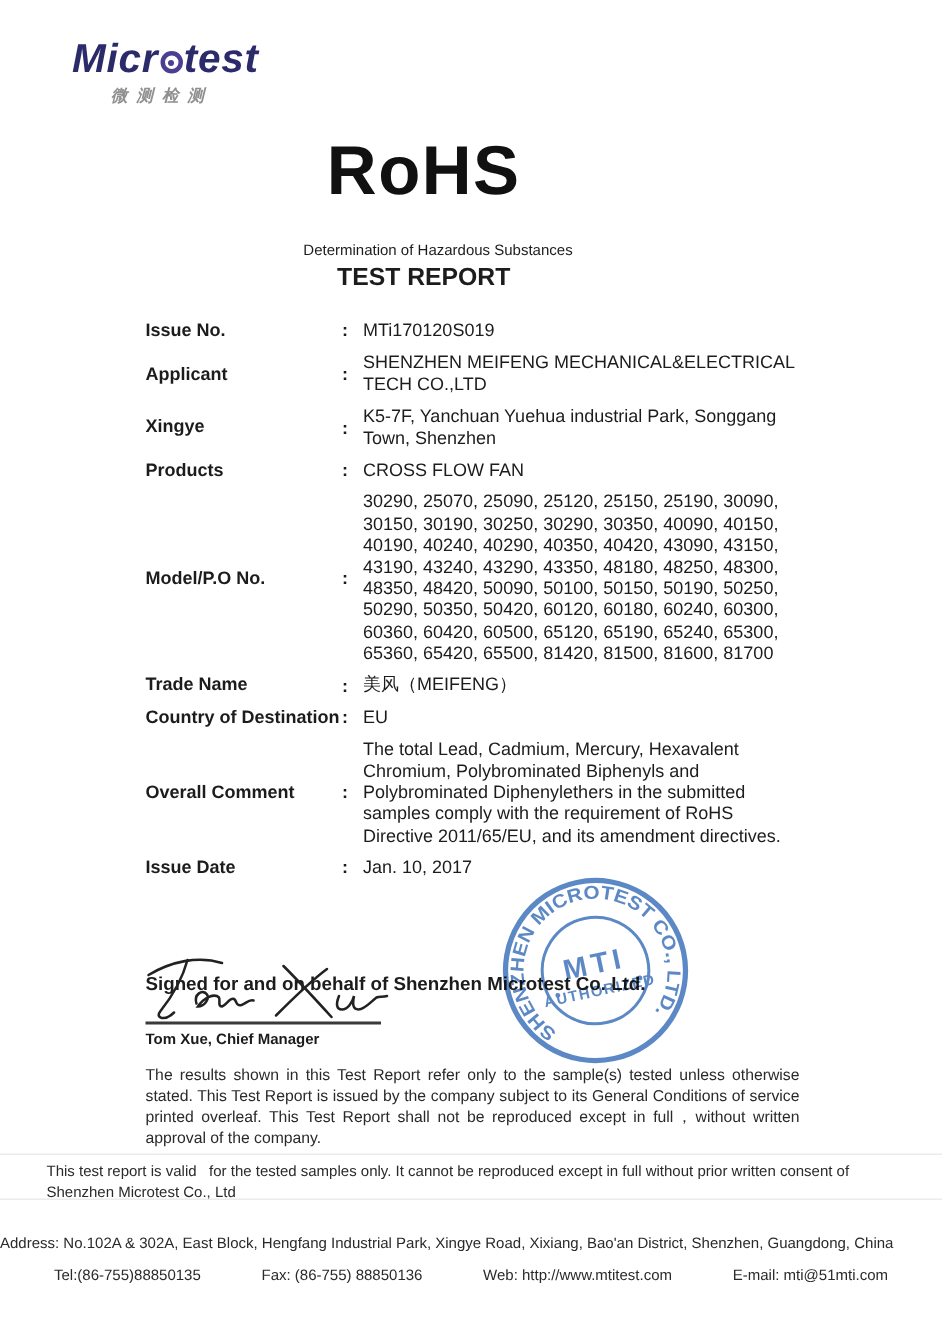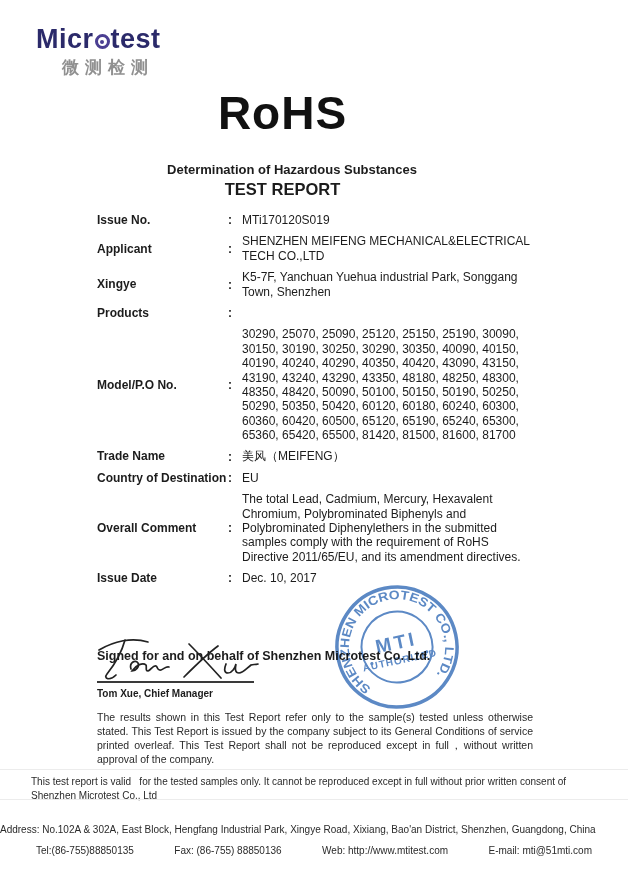--- a/index.html
+++ b/index.html
@@ -1,35 +1,35 @@
 <!DOCTYPE html>
 <html><head>
 <meta charset="utf-8">
 <style>
   html,body{margin:0;padding:0;background:#fff;}
   .page{
     position:relative; width:628px; height:885px; background:#ffffff;
     font-family:"Liberation Sans", sans-serif; color:#1c1c1c; overflow:hidden;
   }
   
-  .logo{position:absolute; left:36px; top:26px;}
+  .logo{position:absolute; left:48px; top:26px;font-style:italic;}
   .brand{font-size:27px; font-weight:bold; color:#2b2a6a; letter-spacing:.5px; line-height:1;}
   .brand .ring{
     display:inline-block; width:9px; height:9px; border:3.5px solid #4b3f92;
     border-radius:50%; margin:0 1px; position:relative; top:1px;
   }
   .brand .ring::after{
     content:""; position:absolute; left:2.5px; top:2.5px; width:4px; height:4px;
     background:#4b3f92; border-radius:50%;
   }
-  .logo-cn{font-size:17px; font-weight:600; color:#909090; letter-spacing:6px; margin:3px 0 0 26px;}
+  .logo-cn{font-size:11px; font-weight:600; color:#909090; letter-spacing:6px; margin:3px 0 0 26px;}
   
   .title-block{position:absolute; left:0; top:90px; width:565px; text-align:center;}
   .title-main{font-size:46px; font-weight:bold; letter-spacing:1px; line-height:1; color:#111;}
-  .subtitle1{font-size:13px; font-weight:bold; margin-top:26px;padding-left:19px;}
+  .subtitle1{font-size:10px; font-weight:normal; margin-top:26px;padding-left:19px;}
   .subtitle2{font-size:16.5px; font-weight:bold; margin-top:3px;}
   
   .fields{position:absolute; left:97px; top:213px; width:436px;}
   .frow{display:grid; grid-template-columns:131px 14px 291px; align-items:center; margin-bottom:7px;}
   .flabel{font-size:12px; font-weight:bold; line-height:1.2;}
   .fcolon{font-size:12px; font-weight:bold; text-align:left;}
   .fvalue{font-size:12px; line-height:1.2;}
   
   .signed-line{position:absolute; left:97px; top:649px; font-size:12.5px; font-weight:bold;}
   .sig-svg{position:absolute; left:94px; top:633px;}
@@ -78,20 +78,21 @@
       <div class="fvalue">SHENZHEN MEIFENG MECHANICAL&amp;ELECTRICAL TECH CO.,LTD</div>
     </div>
     <div class="frow">
       <div class="flabel">Xingye</div>
       <div class="fcolon">:</div>
       <div class="fvalue">K5-7F, Yanchuan Yuehua industrial Park, Songgang Town, Shenzhen</div>
     </div>
     <div class="frow">
       <div class="flabel">Products</div>
       <div class="fcolon">:</div>
+      <div class="fvalue">CROSS FLOW FAN</div>
     </div>
     <div class="frow">
       <div class="flabel">Model/P.O No.</div>
       <div class="fcolon">:</div>
       <div class="fvalue">30290, 25070, 25090, 25120, 25150, 25190, 30090, 30150, 30190, 30250, 30290, 30350, 40090, 40150, 40190, 40240, 40290, 40350, 40420, 43090, 43150, 43190, 43240, 43290, 43350, 48180, 48250, 48300, 48350, 48420, 50090, 50100, 50150, 50190, 50250, 50290, 50350, 50420, 60120, 60180, 60240, 60300, 60360, 60420, 60500, 65120, 65190, 65240, 65300, 65360, 65420, 65500, 81420, 81500, 81600, 81700</div>
     </div>
     <div class="frow">
       <div class="flabel">Trade Name</div>
       <div class="fcolon">:</div>
       <div class="fvalue">美风（MEIFENG）</div>
@@ -102,21 +103,21 @@
       <div class="fvalue">EU</div>
     </div>
     <div class="frow">
       <div class="flabel">Overall Comment</div>
       <div class="fcolon">:</div>
       <div class="fvalue">The total Lead, Cadmium, Mercury, Hexavalent Chromium, Polybrominated Biphenyls and Polybrominated Diphenylethers in the submitted samples comply with the requirement of RoHS Directive 2011/65/EU, and its amendment directives.</div>
     </div>
     <div class="frow">
       <div class="flabel">Issue Date</div>
       <div class="fcolon">:</div>
-      <div class="fvalue">Dec. 10, 2017</div>
+      <div class="fvalue">Jan. 10, 2017</div>
     </div>
   </div>
 
   <div class="signed-line">Signed for and on behalf of Shenzhen Microtest Co. Ltd.</div>
 
   <svg class="sig-svg" width="170" height="52" viewBox="0 0 170 52">
     <title>Tom Xue</title>
     <g fill="none" stroke="#222222" stroke-width="1.7" stroke-linecap="round">
       <path d="M5 17 C 20 8 38 4 54 9"></path>
       <path d="M31 7 C 28 18 21 31 13 41 C 9 46 16 48 22 42"></path>

